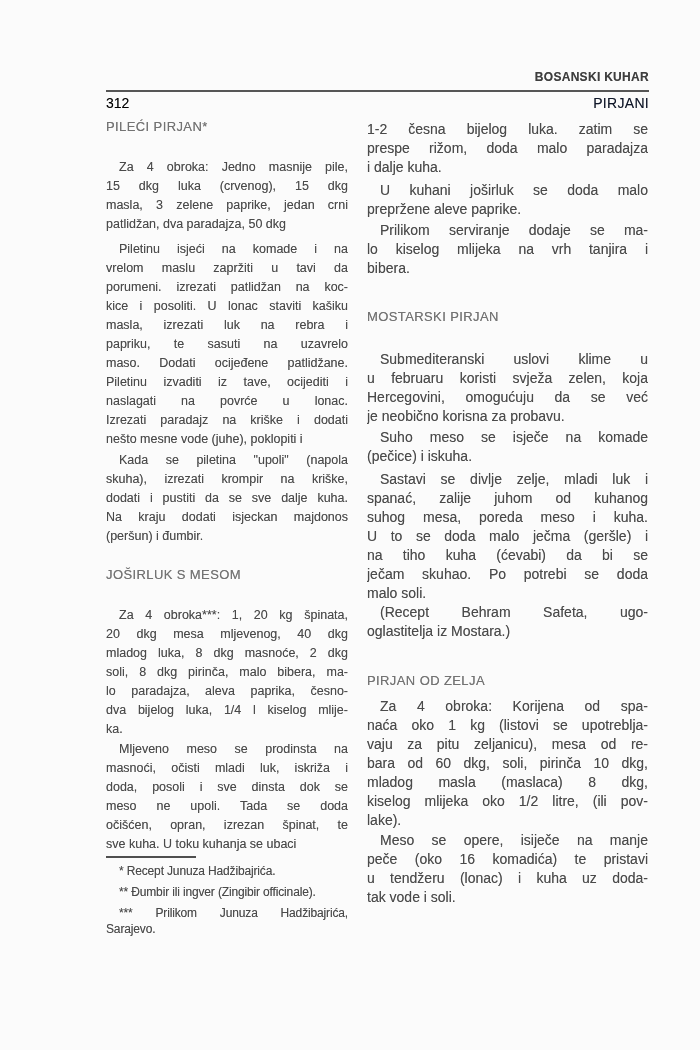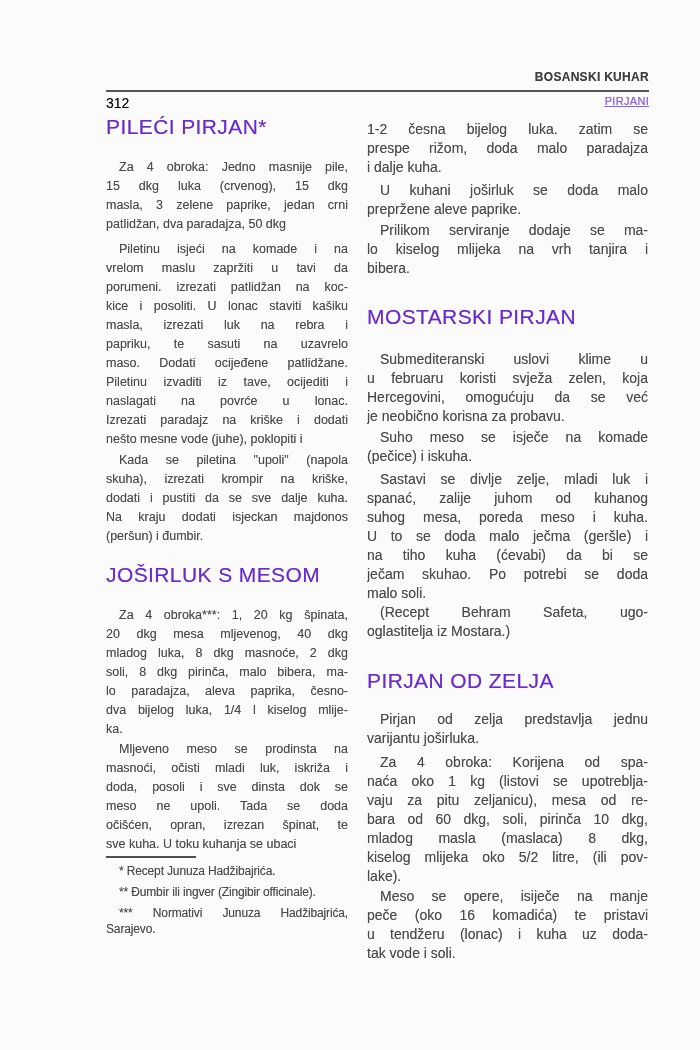--- a/index.html
+++ b/index.html
@@ -19,30 +19,30 @@
     font-size:12px; font-weight:bold; letter-spacing:.3px; color:#3e3e3e;
     text-shadow:0 0 .5px rgba(70,70,70,.55);
   }
   .hdr-rule { position:absolute; left:106px; top:90px; width:543px; height:2px; background:#565656; }
   .hdr-page {
     position:absolute; left:106px; top:95px;
     font-size:14px; font-weight:500; color:#000000; text-shadow:0 0 .5px rgba(70,70,70,.5);
   }
   .hdr-chapter {
     position:absolute; right:51px; top:95px;
-    font-size:11px; color:#8b5cf6; letter-spacing:.3px; text-shadow:0 0 .5px rgba(70,70,70,.5);text-decoration:underline;
+    font-size:14px; color:#0f172a; letter-spacing:.3px; text-shadow:0 0 .5px rgba(70,70,70,.5);
   }
 
   
   .col { position:absolute; top:112px; }
   .col-left  { left:106px; width:242px; font-size:12.5px; }
   .col-right { left:367px; width:281px; font-size:14px; }
 
   .rtitle {
-    font-size:21px; font-weight:400; letter-spacing:.4px; color:#6d28d9;
+    font-size:13px; font-weight:400; letter-spacing:.4px; color:#737373;
     height:22px; line-height:22px; white-space:nowrap;
     text-shadow:0 0 .5px rgba(70,70,70,.55);
   }
 
   .p { text-shadow:0 0 .5px rgba(80,80,80,.5); }
   .p > div {
     height:19px; line-height:19px; overflow:hidden;
     text-align:justify; text-align-last:justify;
   }
   .p > div:last-child  { text-align-last:left; }
@@ -138,21 +138,21 @@
       </div>
 
     <div class="fn-rule"></div>
     <div class="p fn">
         <div>* Recept Junuza Hadžibajrića.</div>
       </div>
     <div class="p fn">
         <div>** Đumbir ili ingver (Zingibir officinale).</div>
       </div>
     <div class="p fn">
-        <div>*** Normativi Junuza Hadžibajrića,</div>
+        <div>*** Prilikom Junuza Hadžibajrića,</div>
         <div>Sarajevo.</div>
       </div>
   </div>
 
   <div class="col col-right">
     <div class="p p-c1 noindent">
         <div>1-2 česna bijelog luka. zatim se</div>
         <div>prespe rižom, doda malo paradajza</div>
         <div>i dalje kuha.</div>
       </div>
@@ -185,31 +185,27 @@
         <div>na tiho kuha (ćevabi) da bi se</div>
         <div>ječam skuhao. Po potrebi se doda</div>
         <div>malo soli.</div>
       </div>
     <div class="p p-m4">
         <div>(Recept Behram Safeta, ugo-</div>
         <div>oglastitelja iz Mostara.)</div>
       </div>
 
     <div class="rtitle rtitle-z">PIRJAN OD ZELJA</div>
-    <div class="p p-z1">
-        <div>Pirjan od zelja predstavlja jednu</div>
-        <div>varijantu joširluka.</div>
-      </div>
     <div class="p p-z2">
         <div>Za 4 obroka: Korijena od spa-</div>
         <div>naća oko 1 kg (listovi se upotreblja-</div>
         <div>vaju za pitu zeljanicu), mesa od re-</div>
         <div>bara od 60 dkg, soli, pirinča 10 dkg,</div>
         <div>mladog masla (maslaca) 8 dkg,</div>
-        <div>kiselog mlijeka oko 5/2 litre, (ili pov-</div>
+        <div>kiselog mlijeka oko 1/2 litre, (ili pov-</div>
         <div>lake).</div>
       </div>
     <div class="p p-z3">
         <div>Meso se opere, isiječe na manje</div>
         <div>peče (oko 16 komadića) te pristavi</div>
         <div>u tendžeru (lonac) i kuha uz doda-</div>
         <div>tak vode i soli.</div>
       </div>
   </div>
 

